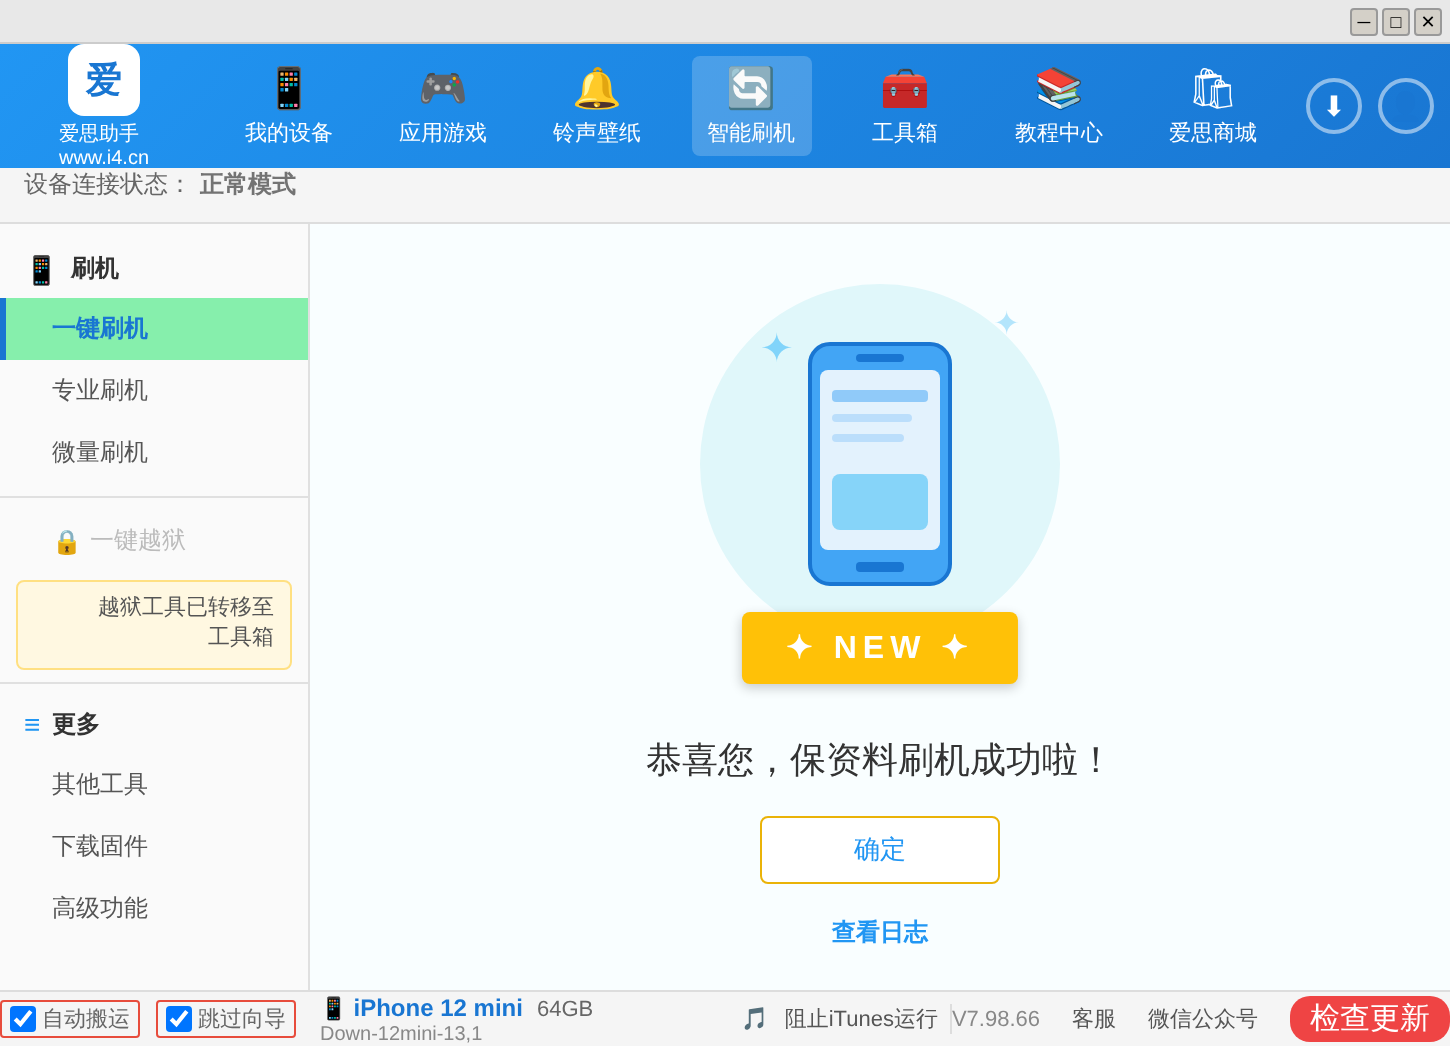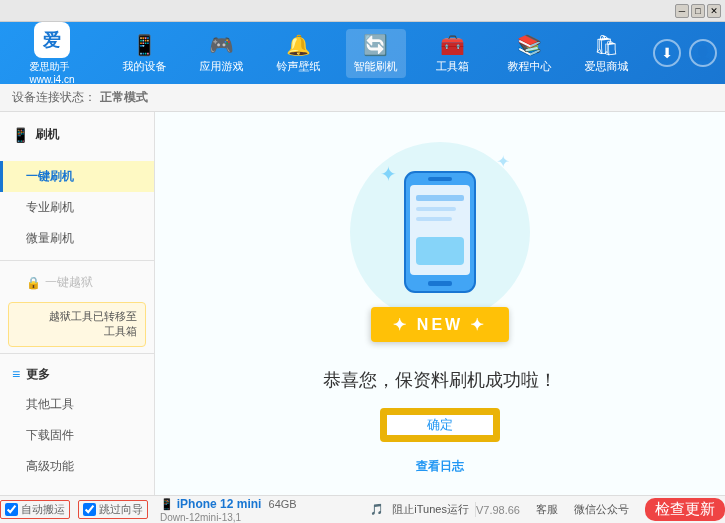--- a/index.html
+++ b/index.html
@@ -115,21 +115,21 @@
       font-size: 14px;
       cursor: pointer;
     }
 
     
     .status-bar {
       height: 28px;
       background: #f5f5f5;
       border-bottom: 1px solid #ddd;
       display: flex;
-      align-items: center;
+      align-items: flex-start;
       padding: 0 12px;
       font-size: 12px;
       color: #666;
     }
     .status-bar .status-mode {
       color: #737373;
       font-weight: bold;
       margin-left: 4px;
     }
 
@@ -160,26 +160,25 @@
       font-size: 14px;
       color: #2196f3;
     }
     .sidebar-item {
       padding: 7px 12px 7px 26px;
       color: #555;
       font-size: 12px;
       cursor: pointer;
     }
     .sidebar-item.active {
-      background: #fef9c3;
+      background: #86efac;
       color: #1976d2;
       border-left: 3px solid #1976d2;
       padding-left: 23px;
       font-weight: bold;
-      margin-top: 12px;
     }
     .sidebar-disabled {
       padding: 7px 12px 7px 26px;
       color: #bbb;
       font-size: 12px;
       display: flex;
       align-items: center;
       gap: 4px;
     }
     .sidebar-note {
@@ -260,21 +259,21 @@
       font-size: 18px;
       color: #333;
       font-weight: normal;
     }
 
     
     .confirm-btn {
       width: 120px;
       height: 34px;
       background: white;
-      border: 7px solid #eab308;
+      border: 1px solid #eab308;
       color: #2196f3;
       border-radius: 4px;
       font-size: 13px;
       cursor: pointer;
       display: flex;
       align-items: center;
       justify-content: center;
     }
 
     

